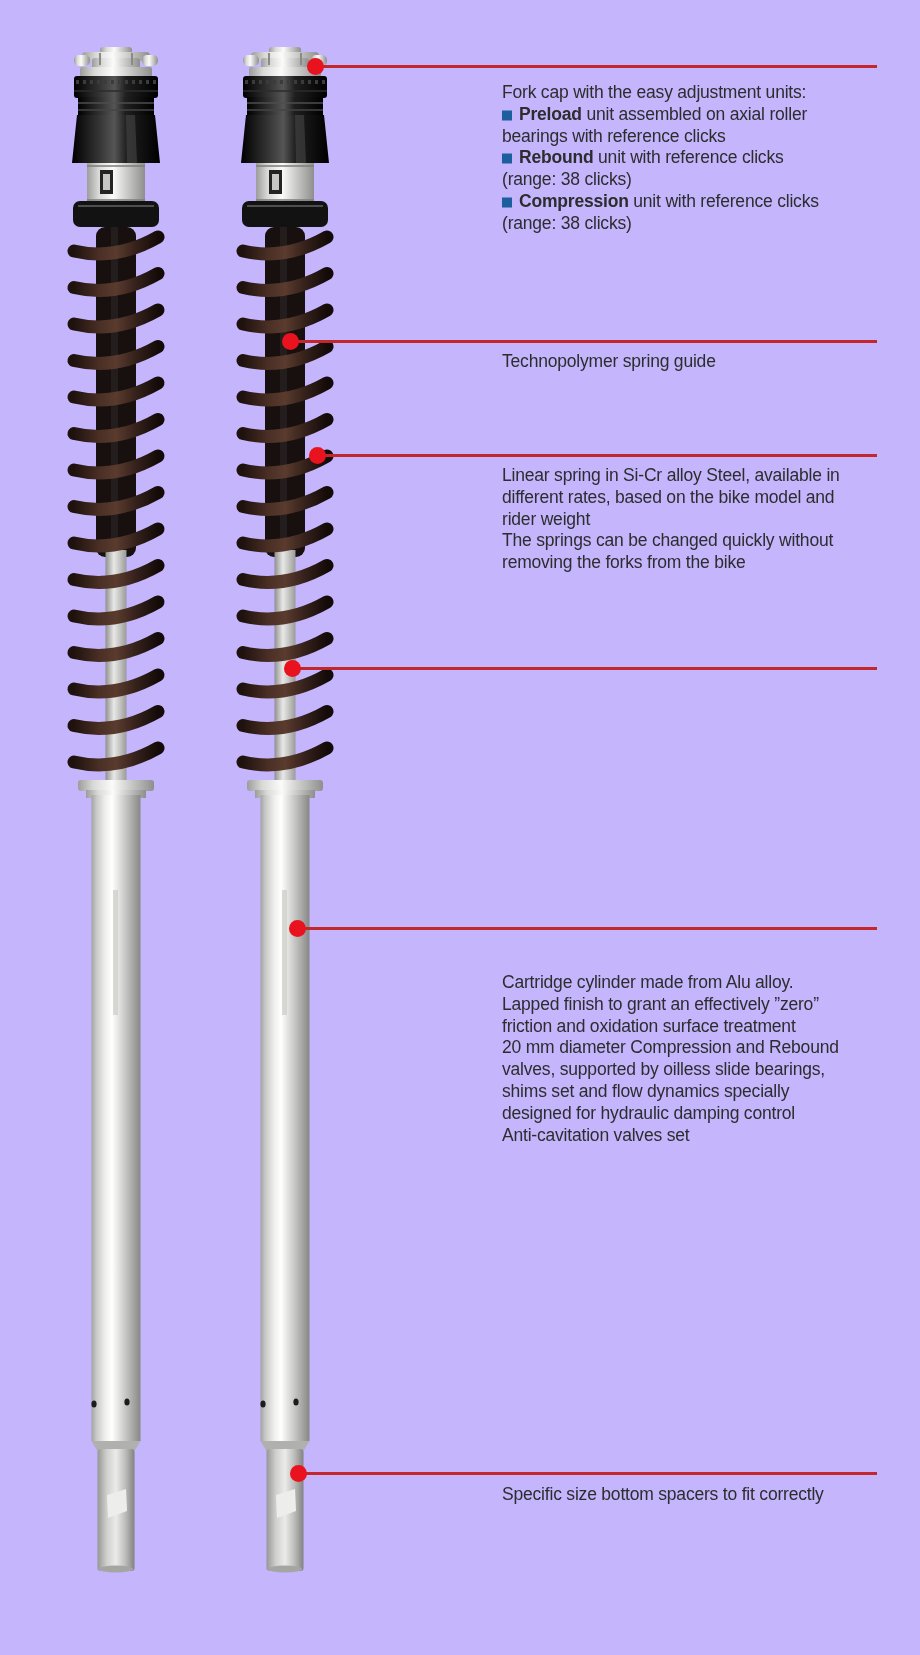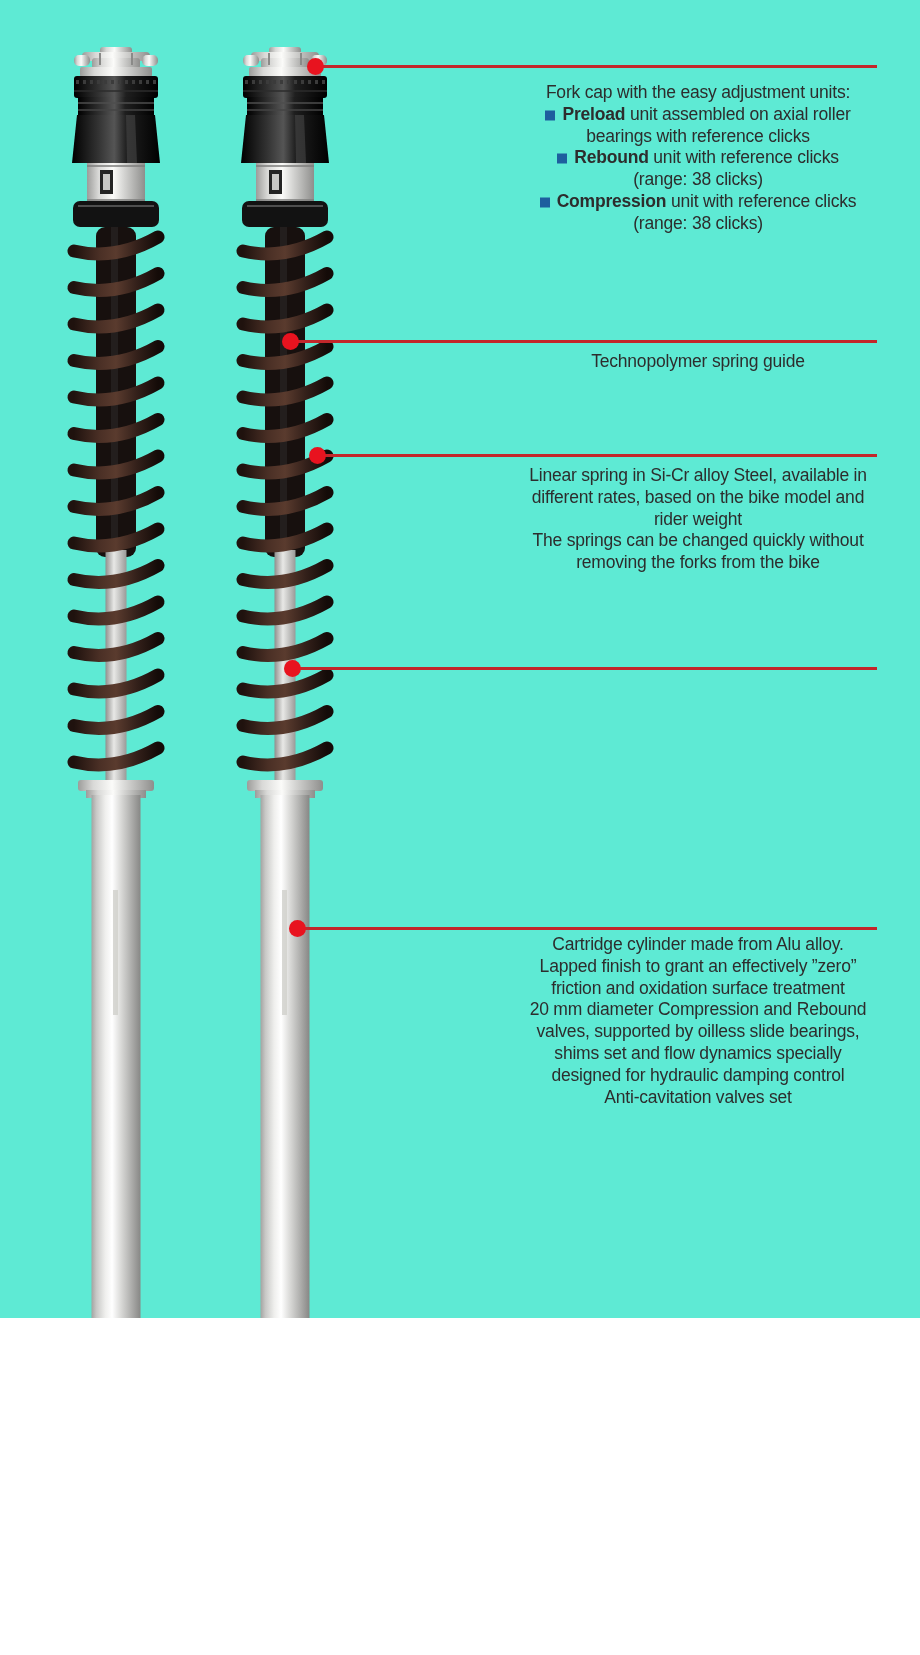--- a/index.html
+++ b/index.html
@@ -1,18 +1,18 @@
 <!DOCTYPE html>
 <html><head>
 <meta charset="utf-8">
 <style>
   html,body{margin:0;padding:0;background:#ffffff;}
   .page{
-    position:relative;width:920px;height:1318px;background:#5eead4;
-    font-family:"Liberation Sans", sans-serif;overflow:hidden;text-align:center;
+    position:relative;width:920px;height:1655px;background:#c4b5fd;
+    font-family:"Liberation Sans", sans-serif;overflow:hidden;
   }
   
   .callout{
     position:absolute;left:502px;width:392px;
     color:#2d2d2d;font-size:17.5px;line-height:21.8px;letter-spacing:-0.2px;
   }
   .para{margin:0;}
   .para + .para{}
   .ln{display:block;}
   .callout b{font-weight:bold;}
@@ -196,35 +196,36 @@
       <span class="ln">different rates, based on the bike model and</span>
       <span class="ln">rider weight</span>
     </p>
     <p class="para">
       <span class="ln">The springs can be changed quickly without</span>
       <span class="ln">removing the forks from the bike</span>
     </p>
   </div>
 
 
-  <div class="callout" style="top:934px">
+  <div class="callout" style="top:972px">
     <p class="para">
       <span class="ln">Cartridge cylinder made from Alu alloy.</span>
       <span class="ln">Lapped finish to grant an effectively ”zero”</span>
       <span class="ln">friction and oxidation surface treatment</span>
     </p>
     <p class="para">
       <span class="ln">20 mm diameter Compression and Rebound</span>
       <span class="ln">valves, supported by oilless slide bearings,</span>
       <span class="ln">shims set and flow dynamics specially</span>
       <span class="ln">designed for  hydraulic damping control</span>
     </p>
     <p class="para">
       <span class="ln">Anti-cavitation valves set</span>
     </p>
   </div>
 
   <div class="callout" style="top:1484px">
     <p class="para">
+      <span class="ln">Specific size bottom spacers to fit correctly</span>
     </p>
   </div>
 
 </div>
 
 </body></html>

